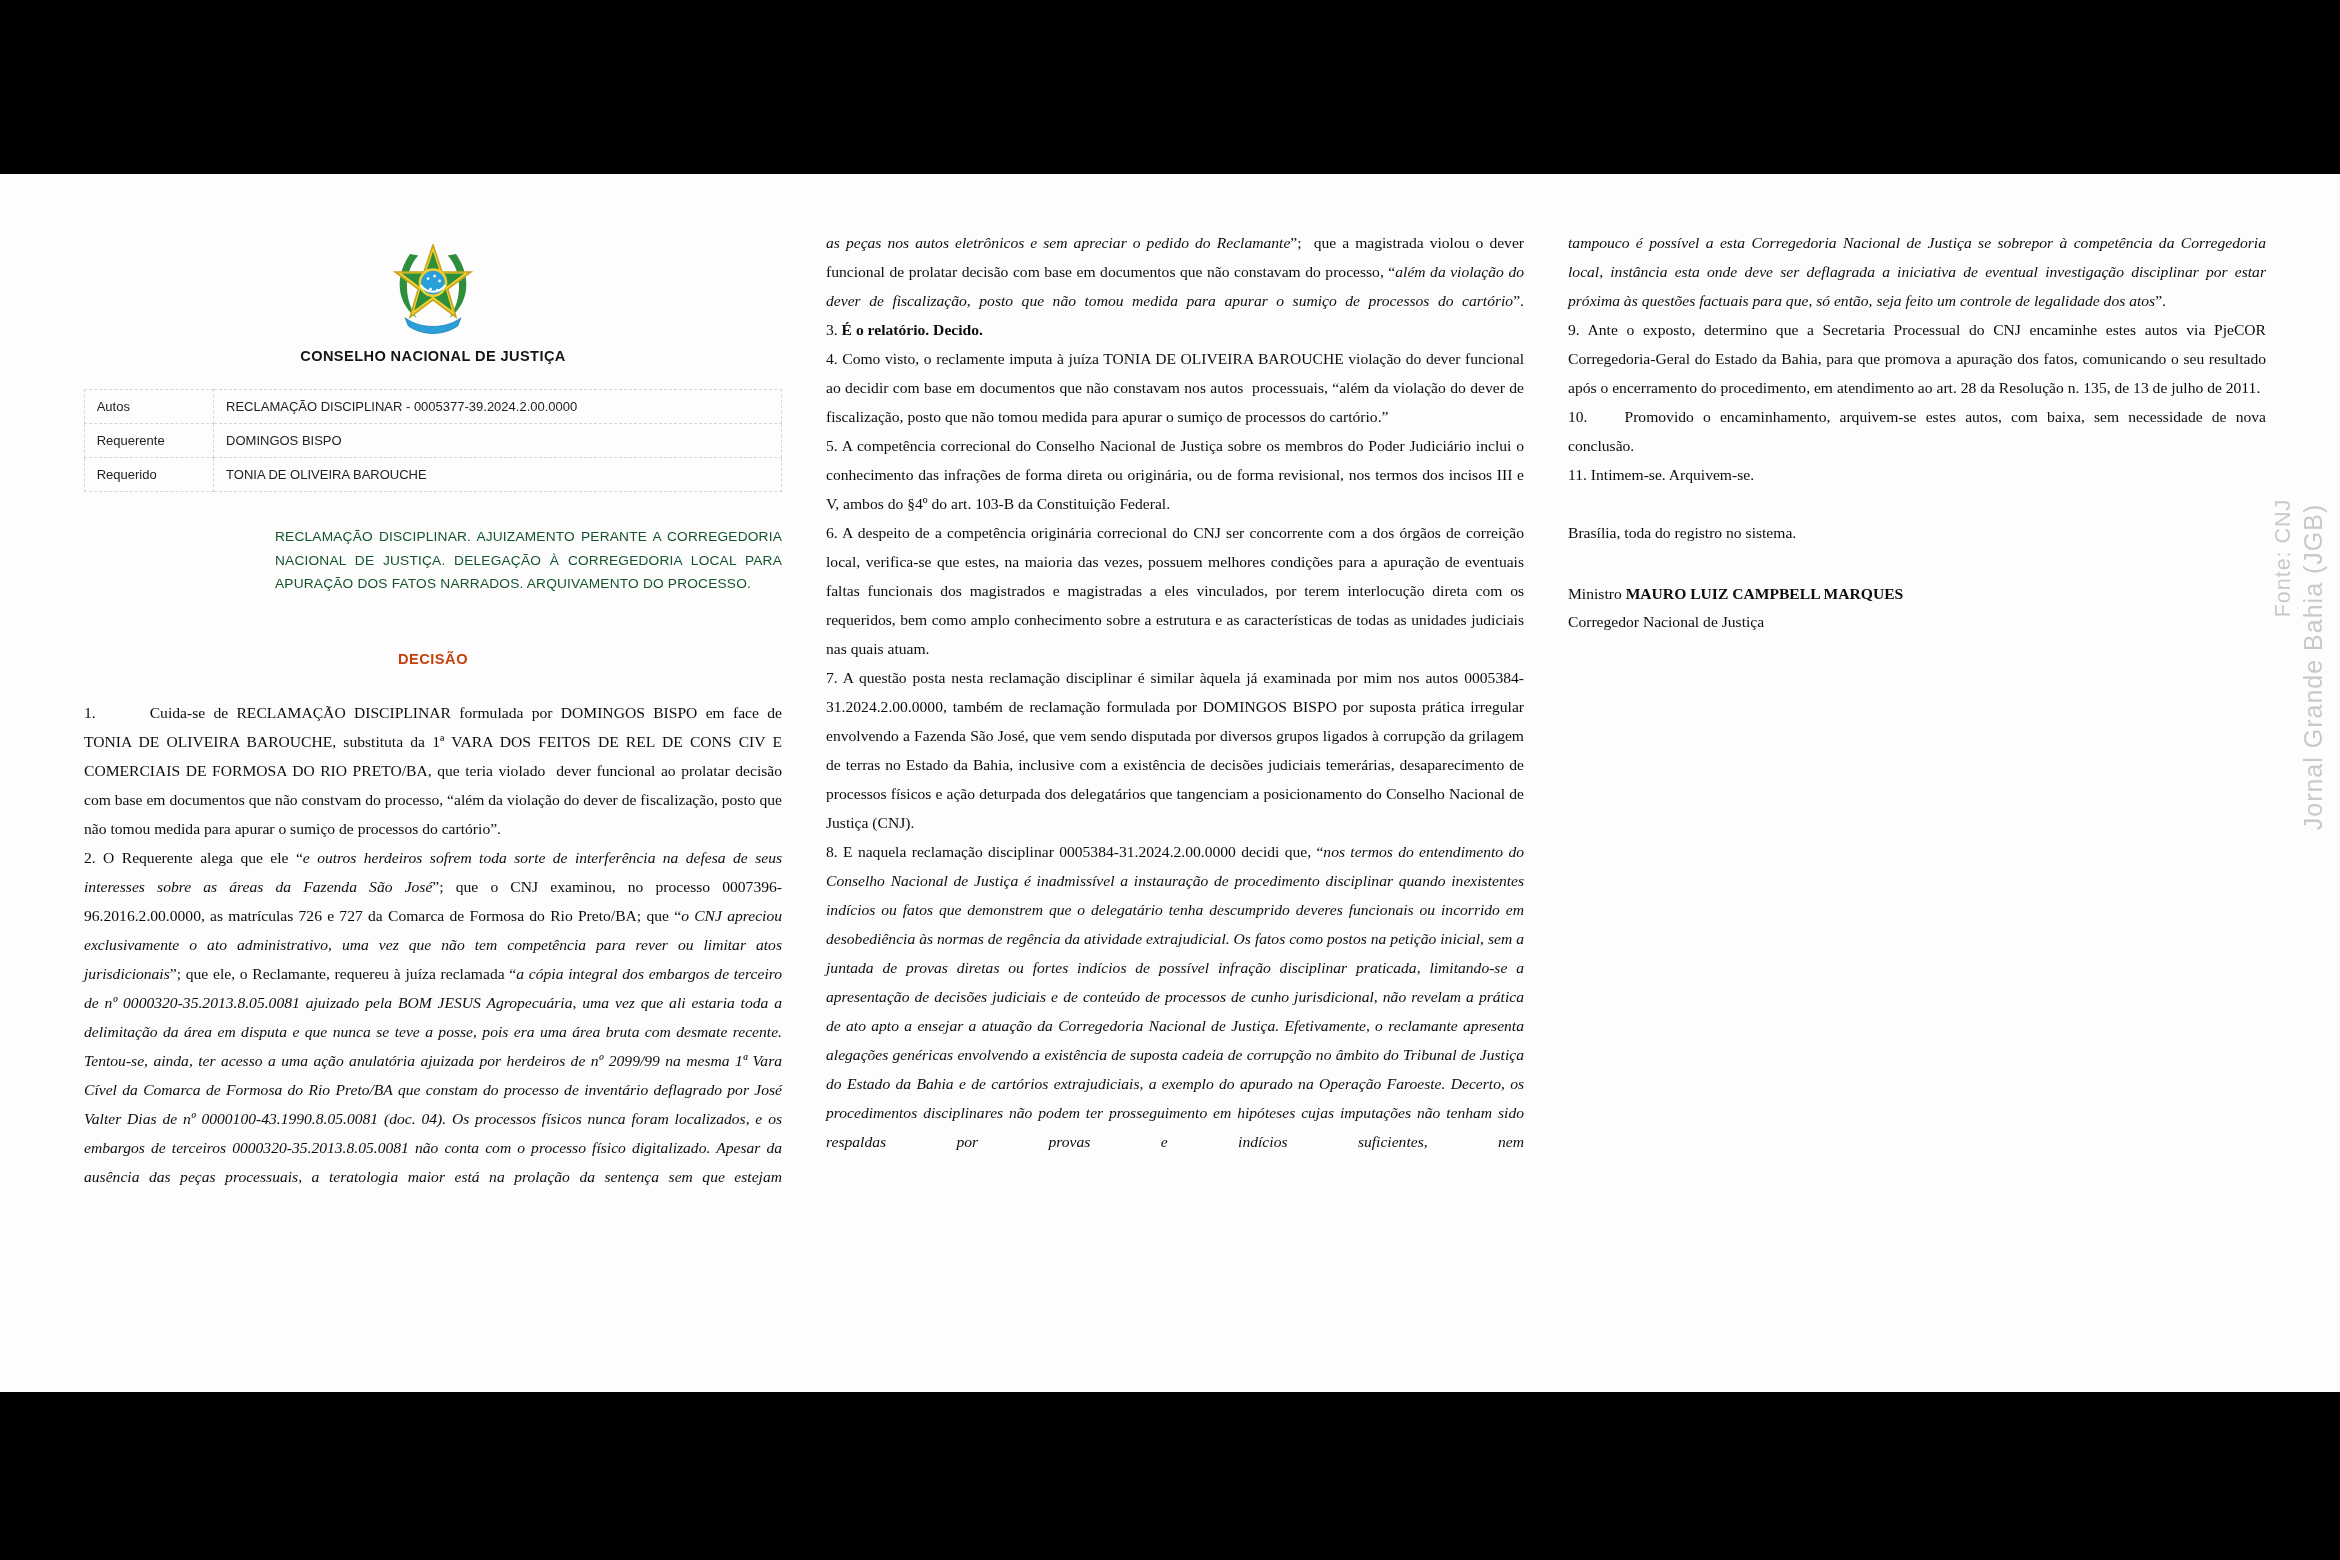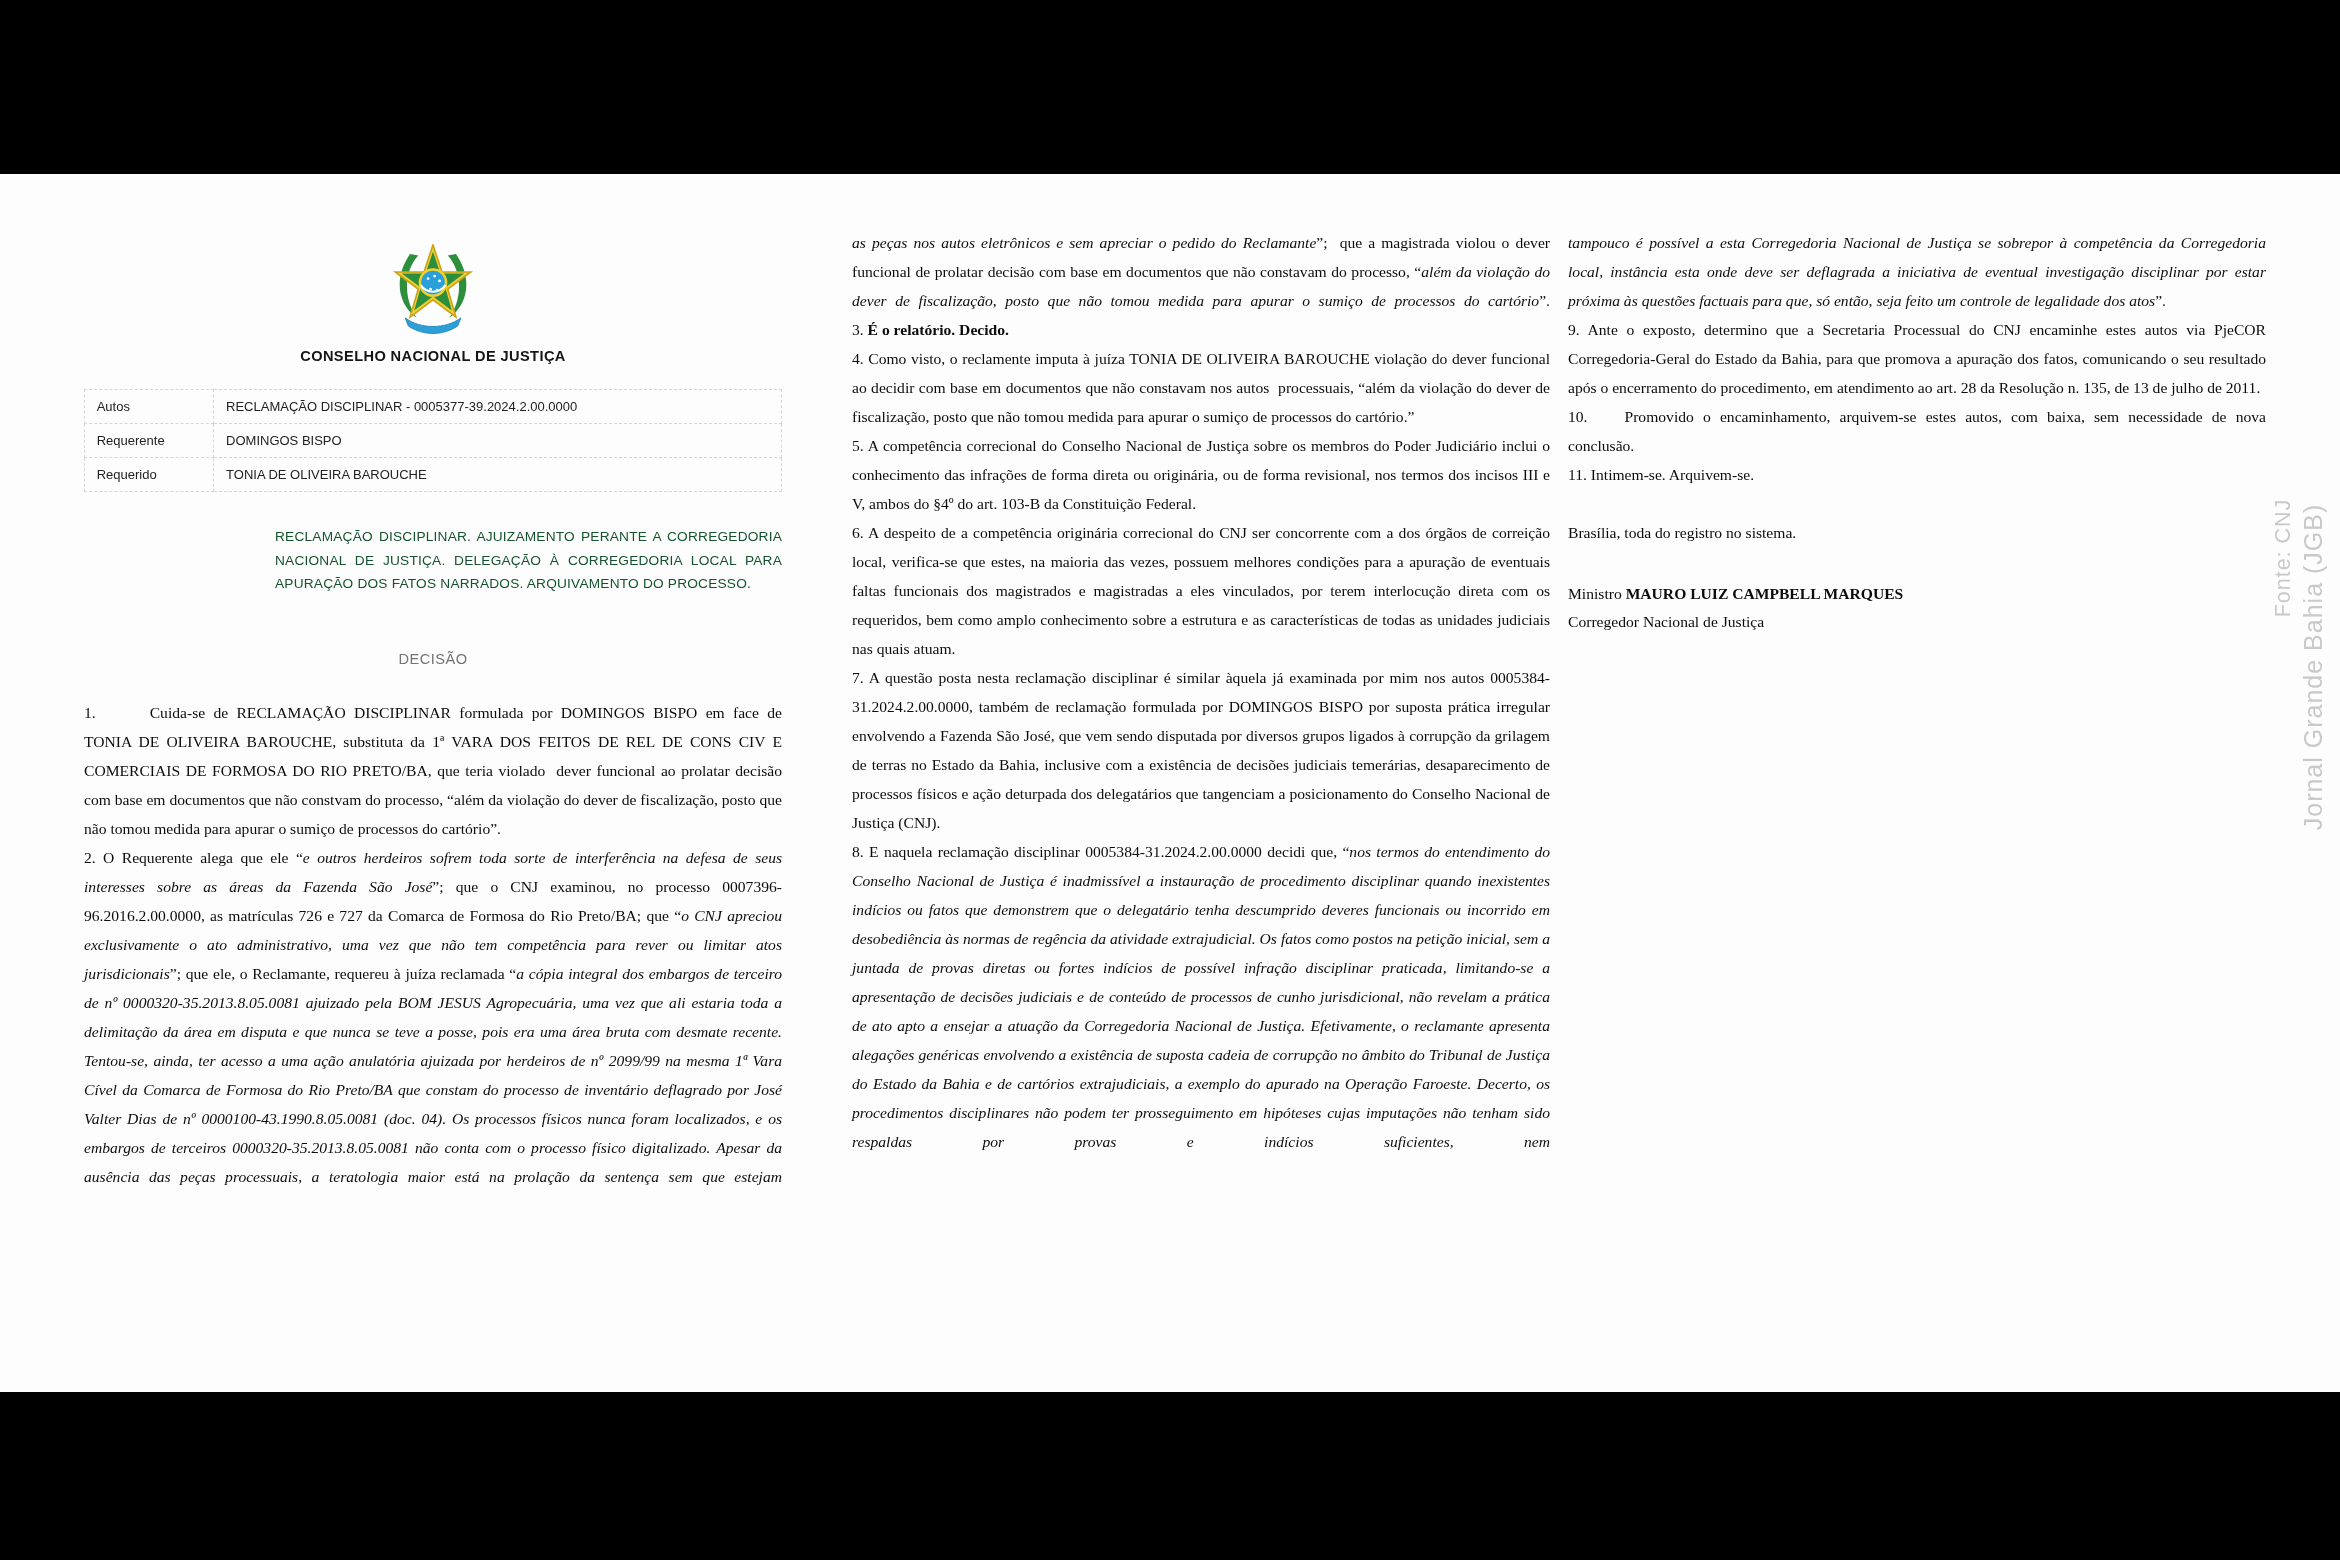--- a/index.html
+++ b/index.html
@@ -5,37 +5,37 @@
   html,body{margin:0;padding:0;background:#000;}
   .canvas{position:relative;width:2341px;height:1560px;background:#000;overflow:hidden;
           font-family:"Liberation Serif",serif;color:#0e0e0e;}
   .bar{position:absolute;left:0;width:2341px;background:#000;}
   .bar-top{top:0;height:174px;}
   .bar-bottom{bottom:0;height:168px;}
   .page{position:absolute;top:174px;left:0;width:2341px;height:1219px;background:#fdfdfd;overflow:hidden;}
 
   .col{position:absolute;width:698px;}
   .col-left{left:84px;top:70px;}
-  .col-mid{left:852px;top:54px;}
+  .col-mid{left:826px;top:54px;}
   .col-right{left:1568px;top:54px;}
 
   .logo-wrap{text-align:center;margin:0 0 9.8px 0;height:94px;}
   .org-title{font-family:"Liberation Sans",sans-serif;font-weight:bold;font-size:14.6px;
              letter-spacing:0.4px;text-align:center;color:#151515;margin:0 0 0 0;}
 
   table.case{width:100%;border-collapse:collapse;margin-top:25px;
              font-family:"Liberation Sans",sans-serif;font-size:13px;color:#222;}
   table.case td{border:1px dashed #d6d6d6;padding:7.8px 11.7px;height:17.6px;vertical-align:middle;}
   table.case td.lbl{width:105px;}
 
   .case-summary{margin:33px 0 0 191px;width:507px;font-family:"Liberation Sans",sans-serif;
                 font-size:13.7px;line-height:23.4px;letter-spacing:0.2px;text-align:justify;color:#14532d;}
 
-  .decision-heading{font-family:"Liberation Sans",sans-serif;font-weight:normal;font-size:14.6px;
-                    letter-spacing:0.5px;text-align:center;margin:55px 0 31px 0;color:#737373;}
+  .decision-heading{font-family:"Liberation Sans",sans-serif;font-weight:bold;font-size:14.6px;
+                    letter-spacing:0.5px;text-align:center;margin:55px 0 31px 0;color:#c2410c;}
 
   .body-text p{margin:0;font-size:15.6px;line-height:29px;text-align:justify;color:#0c0c0c;}
   .body-text p.cut{text-align-last:justify;}
   .run-i{font-style:italic;}
   .run-b{font-weight:bold;margin-top:16px;}
   .run-t1{display:inline-block;width:54px;}
   .run-t2{display:inline-block;width:37px;}
 
   .place-line{margin-top:29px !important;}
   .sig-name{margin-top:32px !important;}

